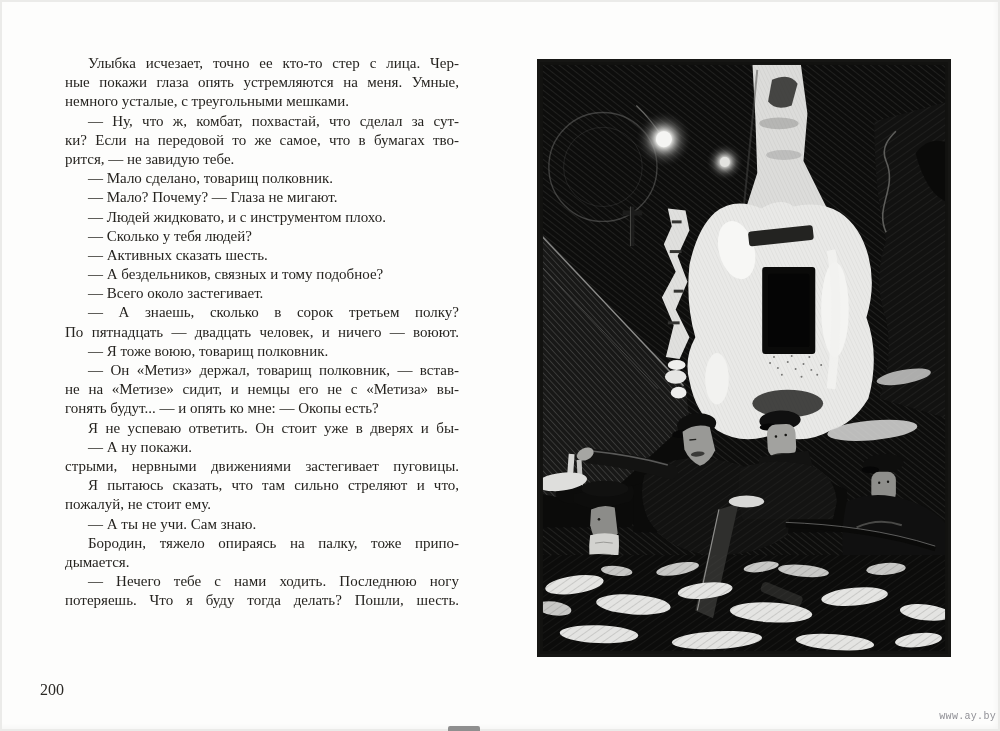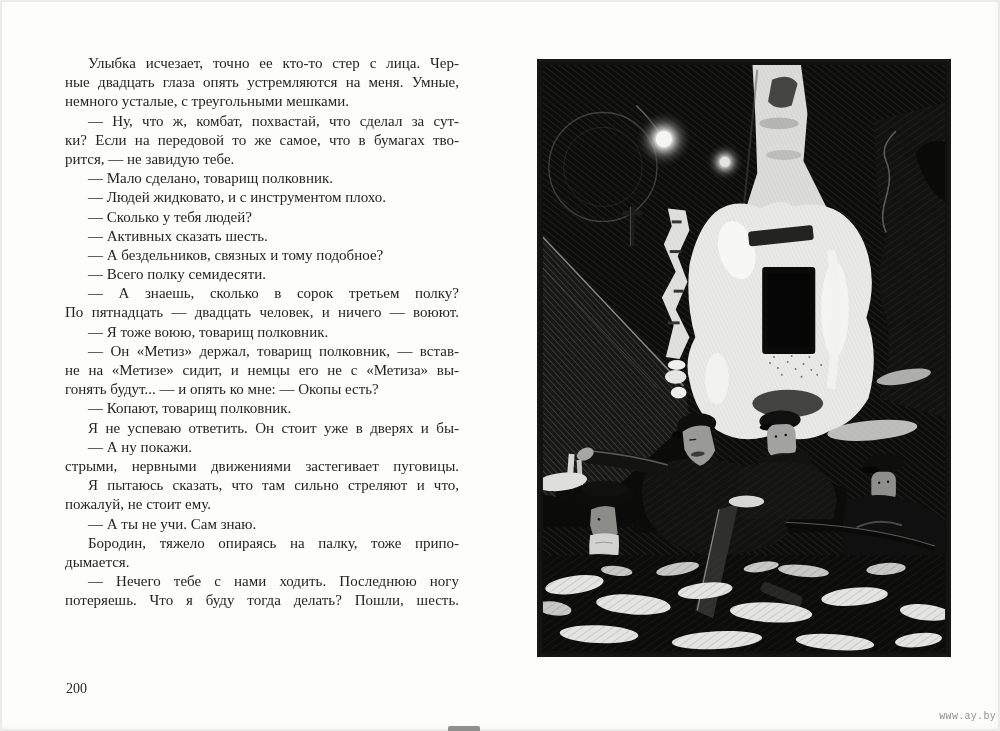--- a/index.html
+++ b/index.html
@@ -14,21 +14,21 @@
   }
   
   #text-col{
     position:absolute;left:65px;top:54px;width:394px;
     font-size:15px;line-height:19.2px;color:#262420;
   }
   .ln{height:19.2px;overflow:hidden;}
   .in{text-indent:23px;}
   .j{text-align:justify;text-align-last:justify;}
   #folio{
-    position:absolute;left:66px;top:681px;font-size:14px;color:#2b2925;
+    position:absolute;left:40px;top:681px;font-size:16px;color:#2b2925;
   }
   
   #illo{
     position:absolute;left:537px;top:59px;width:414px;height:598px;
     border:3px solid #161614;box-sizing:border-box;background:#0d0d0c;
   }
   #illo svg{display:block;width:100%;height:100%;}
   
   #watermark{
     position:absolute;right:4px;top:711px;
@@ -40,38 +40,38 @@
     background:#8f8f8f;border-radius:2px 2px 0 0;
   }
 </style>
 </head>
 <body>
 
 <div id="scan-edge"></div>
 
 <div id="text-col">
   <div class="ln in j">Улыбка исчезает, точно ее кто-то стер с лица. Чер-</div>
-  <div class="ln j">ные двадцать глаза опять устремляются на меня. Умные,</div>
+  <div class="ln j">ные покажи глаза опять устремляются на меня. Умные,</div>
   <div class="ln">немного усталые, с треугольными мешками.</div>
   <div class="ln in j">— Ну, что ж, комбат, похвастай, что сделал за сут-</div>
   <div class="ln j">ки? Если на передовой то же самое, что в бумагах тво-</div>
   <div class="ln">рится, — не завидую тебе.</div>
   <div class="ln in">— Мало сделано, товарищ полковник.</div>
+  <div class="ln in">— Мало? Почему? — Глаза не мигают.</div>
   <div class="ln in">— Людей жидковато, и с инструментом плохо.</div>
   <div class="ln in">— Сколько у тебя людей?</div>
   <div class="ln in">— Активных сказать шесть.</div>
   <div class="ln in">— А бездельников, связных и тому подобное?</div>
-  <div class="ln in">— Всего полку семидесяти.</div>
+  <div class="ln in">— Всего около застегивает.</div>
   <div class="ln in j">— А знаешь, сколько в сорок третьем полку?</div>
   <div class="ln j">По пятнадцать — двадцать человек, и ничего — воюют.</div>
   <div class="ln in">— Я тоже воюю, товарищ полковник.</div>
   <div class="ln in j">— Он «Метиз» держал, товарищ полковник, — встав-</div>
   <div class="ln j">не на «Метизе» сидит, и немцы его не с «Метиза» вы-</div>
   <div class="ln">гонять будут... — и опять ко мне: — Окопы есть?</div>
-  <div class="ln in">— Копают, товарищ полковник.</div>
   <div class="ln in j">Я не успеваю ответить. Он стоит уже в дверях и бы-</div>
   <div class="ln in">— А ну покажи.</div>
   <div class="ln j">стрыми, нервными движениями застегивает пуговицы.</div>
   <div class="ln in j">Я пытаюсь сказать, что там сильно стреляют и что,</div>
   <div class="ln">пожалуй, не стоит ему.</div>
   <div class="ln in">— А ты не учи. Сам знаю.</div>
   <div class="ln in j">Бородин, тяжело опираясь на палку, тоже припо-</div>
   <div class="ln">дымается.</div>
   <div class="ln in j">— Нечего тебе с нами ходить. Последнюю ногу</div>
   <div class="ln j">потеряешь. Что я буду тогда делать? Пошли, шесть.</div>

